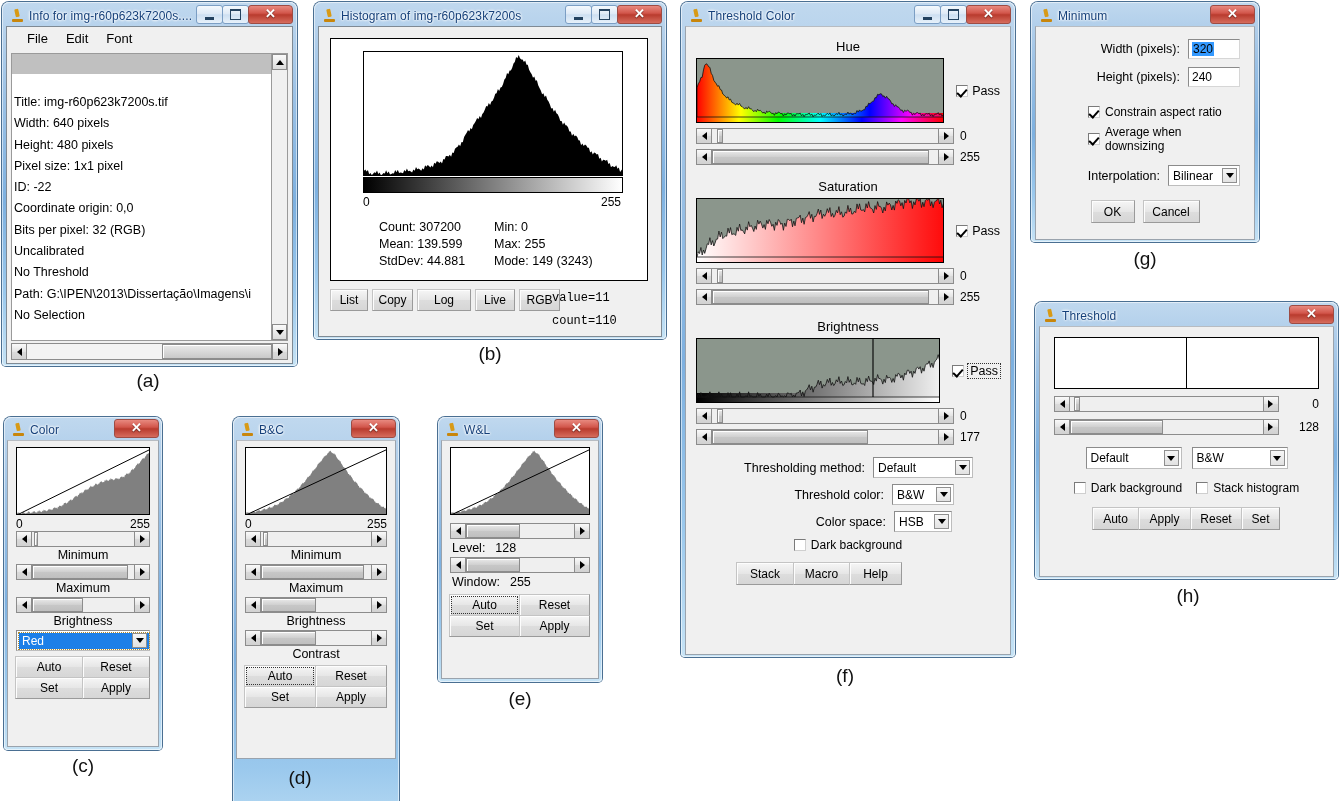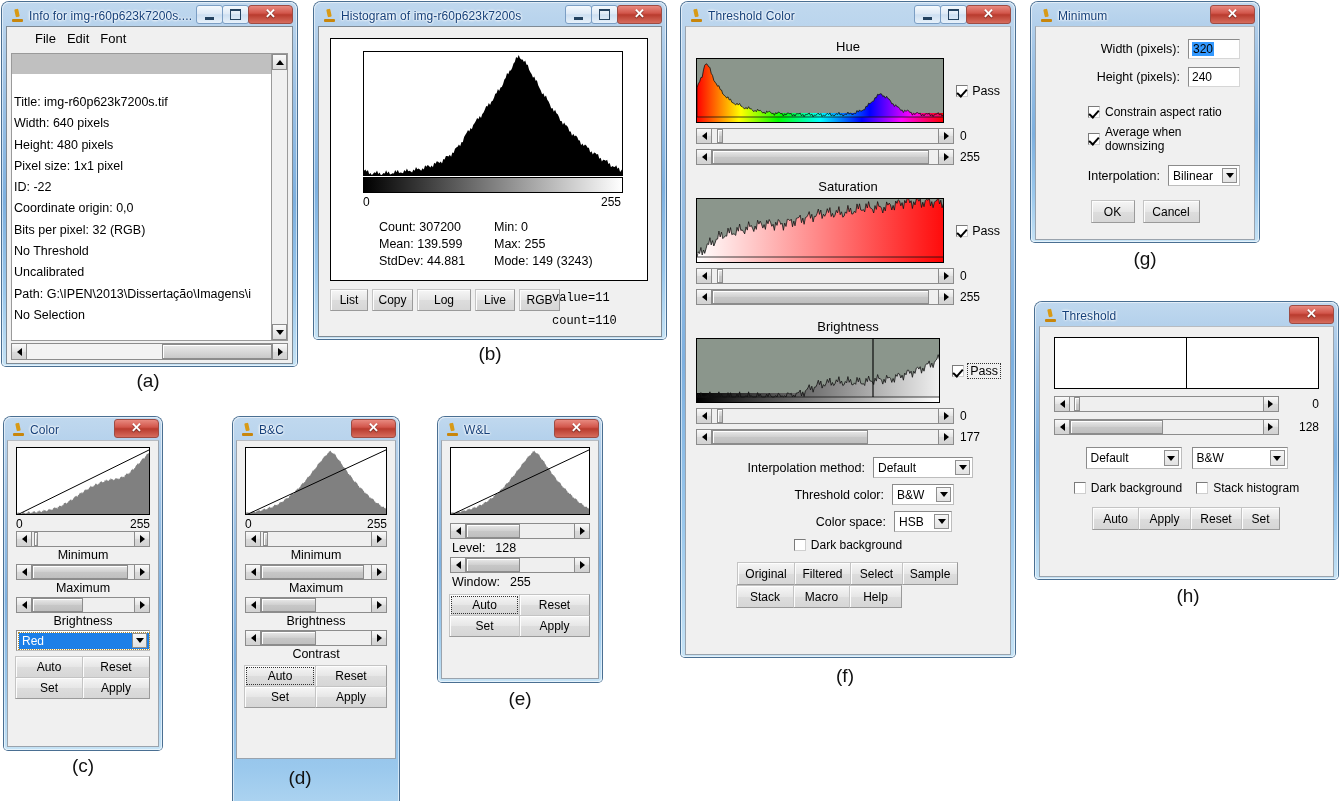--- a/index.html
+++ b/index.html
@@ -181,21 +181,21 @@
   .caption {
     position: absolute;
     font-size: 19px; color: #111;
     font-family: "Liberation Sans", sans-serif;
     text-align: center;
   }
 
   
   #w-info { left: 2px; top: 2px; width: 295px; height: 364px; }
   #w-info .client { height: 338px; background: #f0f0f0; border:1px solid #7f8a94; }
-  .menubar { height: 22px; display: flex; align-items: center; gap: 11px; padding-left: 28px;
+  .menubar { height: 22px; display: flex; align-items: center; gap: 18px; padding-left: 20px;
              background: #f0f0f0; font-size: 13px; }
   .info-area { position: absolute; left: 4px; top: 26px; right: 4px; bottom: 22px;
                background: #fff; border: 1px solid #9a9a9a; }
   .info-head { height: 20px; background: #c0c0c0; }
   .info-list { padding: 18px 0 0 2px; font-size: 12.5px; line-height: 21.3px; color: #000; white-space: nowrap; overflow: hidden;}
   .vscroll { position: absolute; right: 0; top: 0; bottom: 0; width: 16px;
              background: #f0f0f0; border-left: 1px solid #9a9a9a;
              display: flex; flex-direction: column; justify-content: space-between; }
   .vs-btn { height: 16px; background: linear-gradient(to bottom,#fafafa,#dcdcdc);
             border: 1px solid #8c8c8c; display:flex;align-items:center;justify-content:center; }
@@ -301,22 +301,22 @@
       <div class="info-area">
         <div class="info-head"></div>
         <div class="info-list">
           <div>Title: img-r60p623k7200s.tif</div>
           <div>Width:  640 pixels</div>
           <div>Height:  480 pixels</div>
           <div>Pixel size: 1x1 pixel</div>
           <div>ID: -22</div>
           <div>Coordinate origin:  0,0</div>
           <div>Bits per pixel: 32 (RGB)</div>
+          <div>Uncalibrated</div>
           <div>No Threshold</div>
-          <div>Uncalibrated</div>
           <div>Path: G:\IPEN\2013\Dissertação\Imagens\i</div>
           <div>No Selection</div>
         </div>
         <div class="vscroll">
           <div class="vs-btn">
               <span class="tri-up"></span>
             </div>
           <div class="vs-btn">
               <span class="tri-down"></span>
             </div>
@@ -770,21 +770,21 @@
             </div>
           <div class="sl-arrow">
               <span class="tri-right"></span>
             </div>
         </div>
         <span class="tc-slval">177</span>
       </div>
 
       <div class="tc-form">
         <div class="tc-formrow">
-          <span class="flab">Interpolation method:</span>
+          <span class="flab">Thresholding method:</span>
           <span class="combo" style="width:100px;height:21px;">
             <span>Default</span>
             <span class="arrowbox">
                 <span class="tri-down"></span>
               </span>
           </span>
         </div>
         <div class="tc-formrow">
           <span class="flab">Threshold color:</span>
           <span class="combo" style="width:62px;height:21px;">
@@ -803,26 +803,20 @@
               </span>
           </span>
         </div>
         <div class="cbrow" style="justify-content:center;margin-top:6px;">
           <span class="checkbox"></span>
           <span>Dark background</span>
         </div>
       </div>
 
       <div class="tc-btns">
-        <div class="tc-btnrow">
-          <div class="btn" style="width:58px;">Original</div>
-          <div class="btn" style="width:57px;">Filtered</div>
-          <div class="btn" style="width:53px;">Select</div>
-          <div class="btn" style="width:56px;">Sample</div>
-        </div>
         <div class="tc-btnrow" style="margin-left:-57px;">
           <div class="btn" style="width:58px;">Stack</div>
           <div class="btn" style="width:57px;">Macro</div>
           <div class="btn" style="width:53px;">Help</div>
         </div>
       </div>
     </div>
   </div>
   <div class="caption" style="left:790px;top:665px;width:110px;">(f)</div>
 

